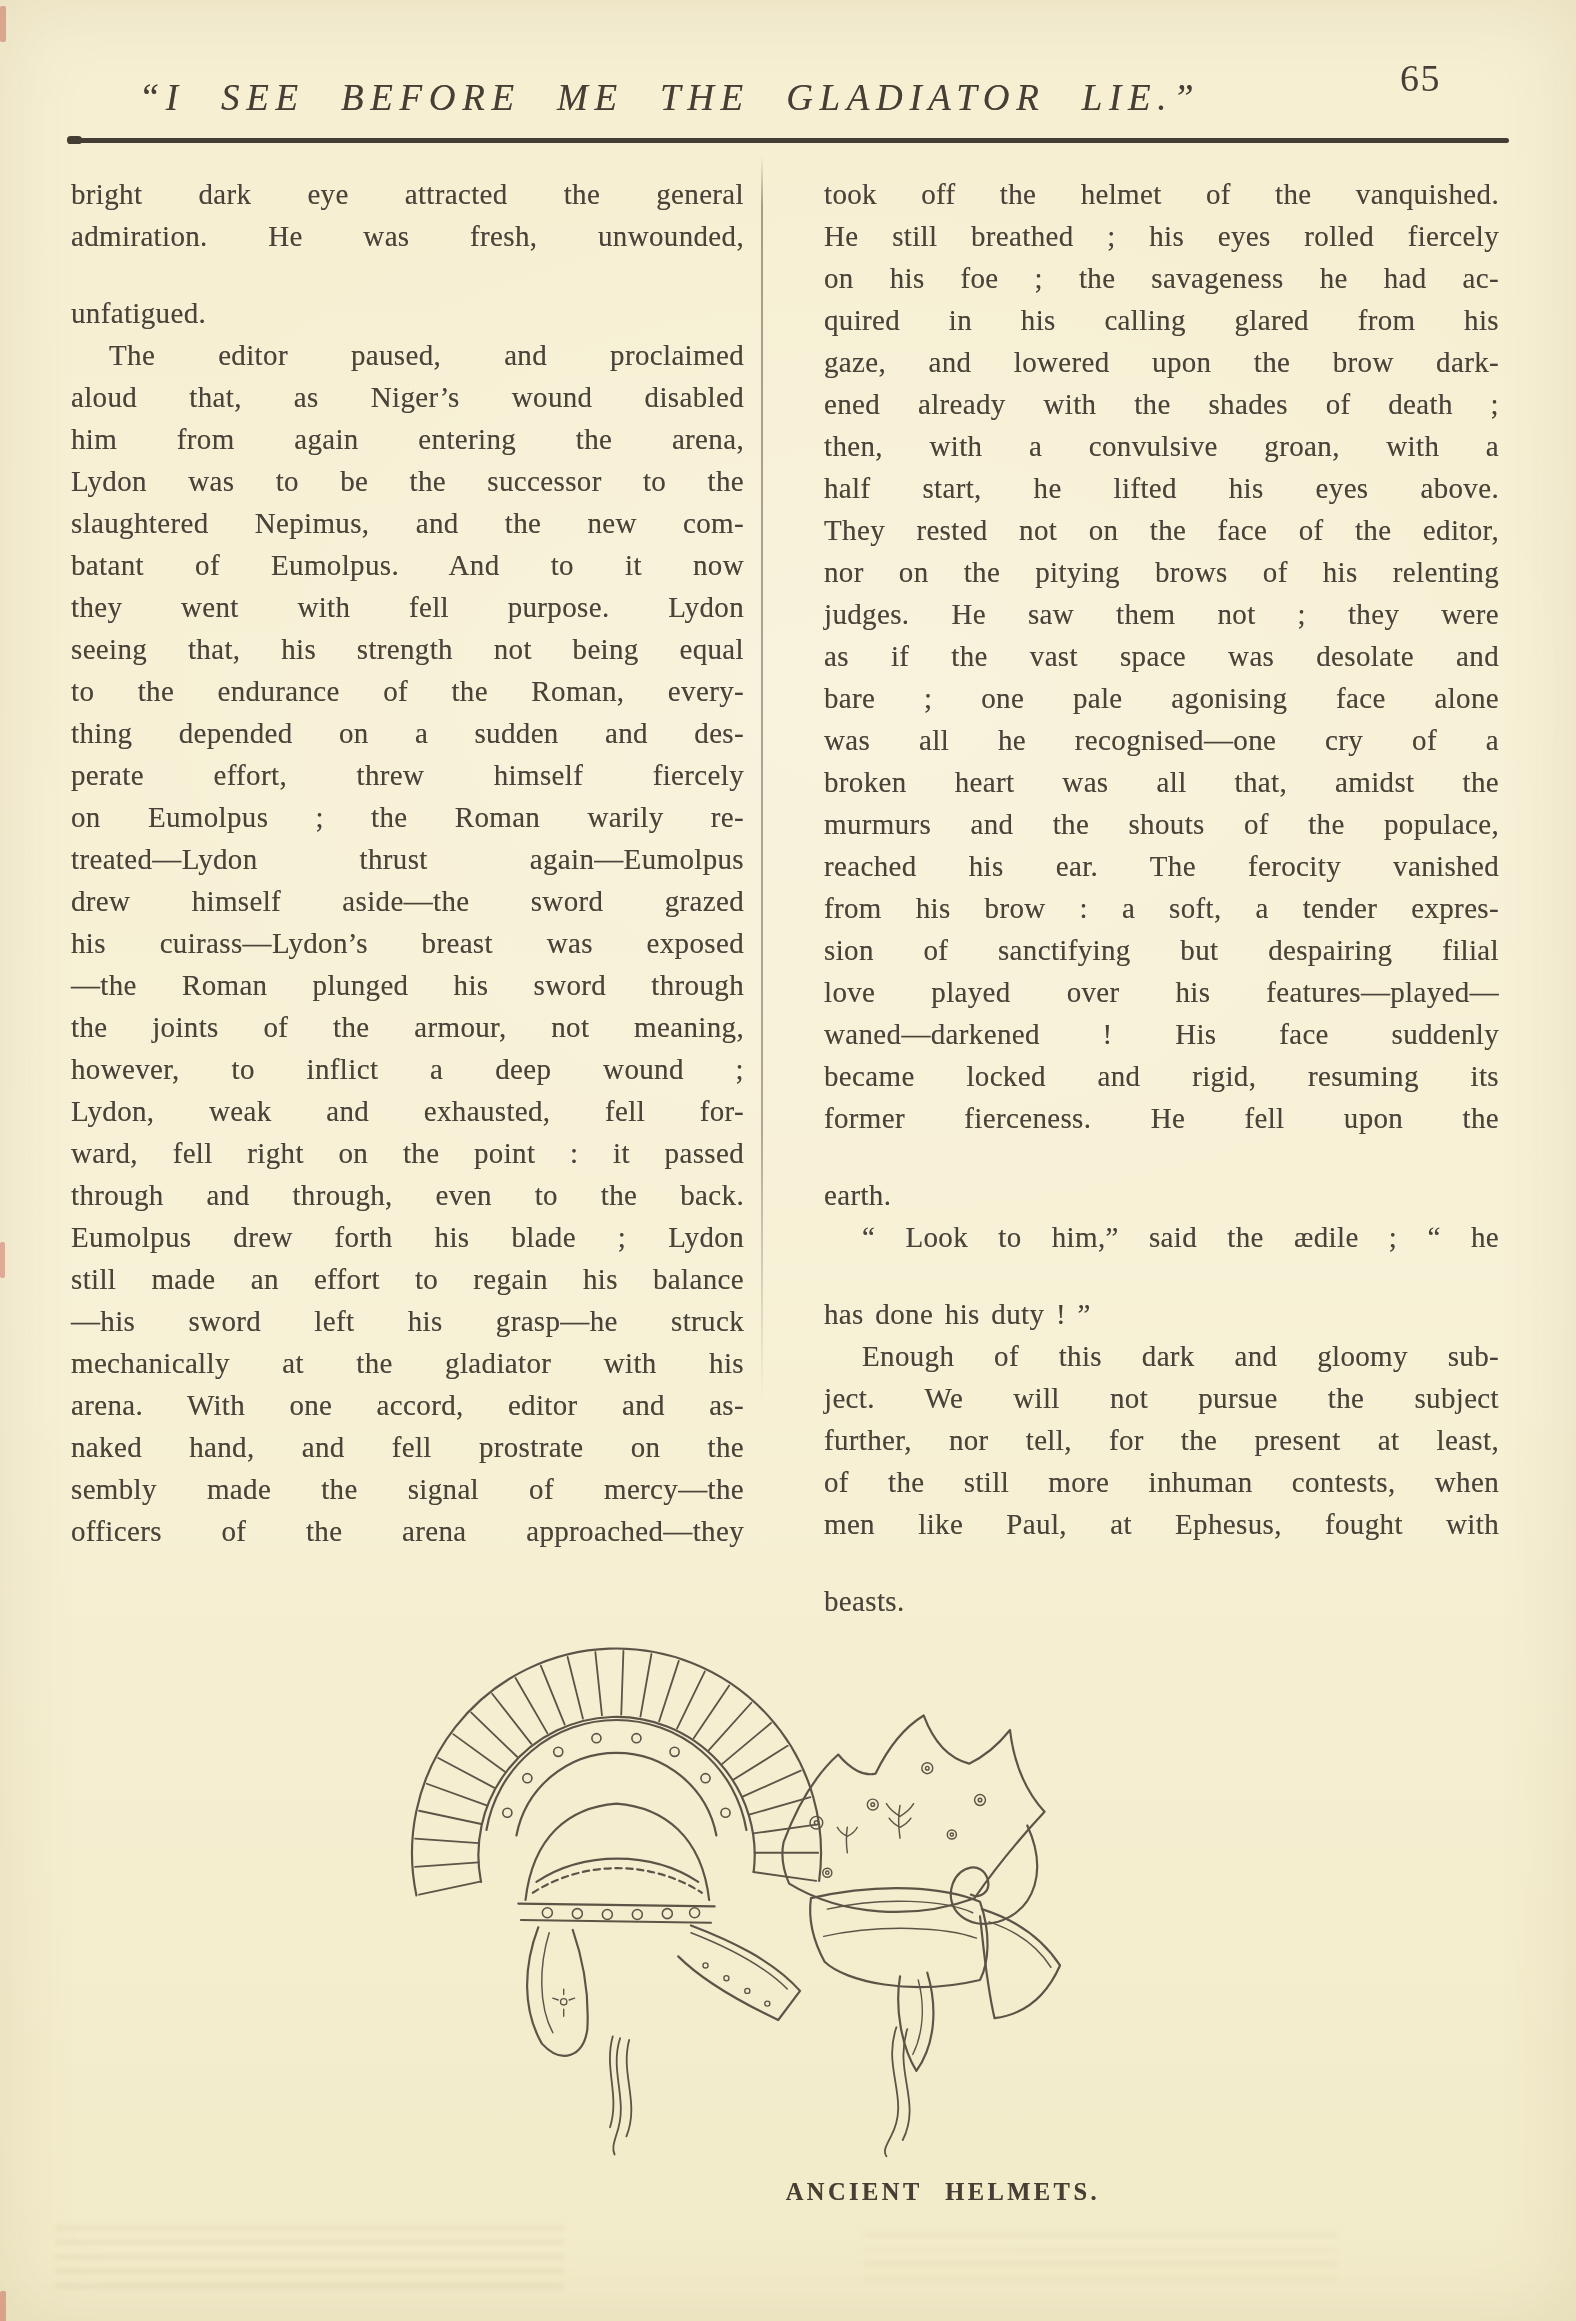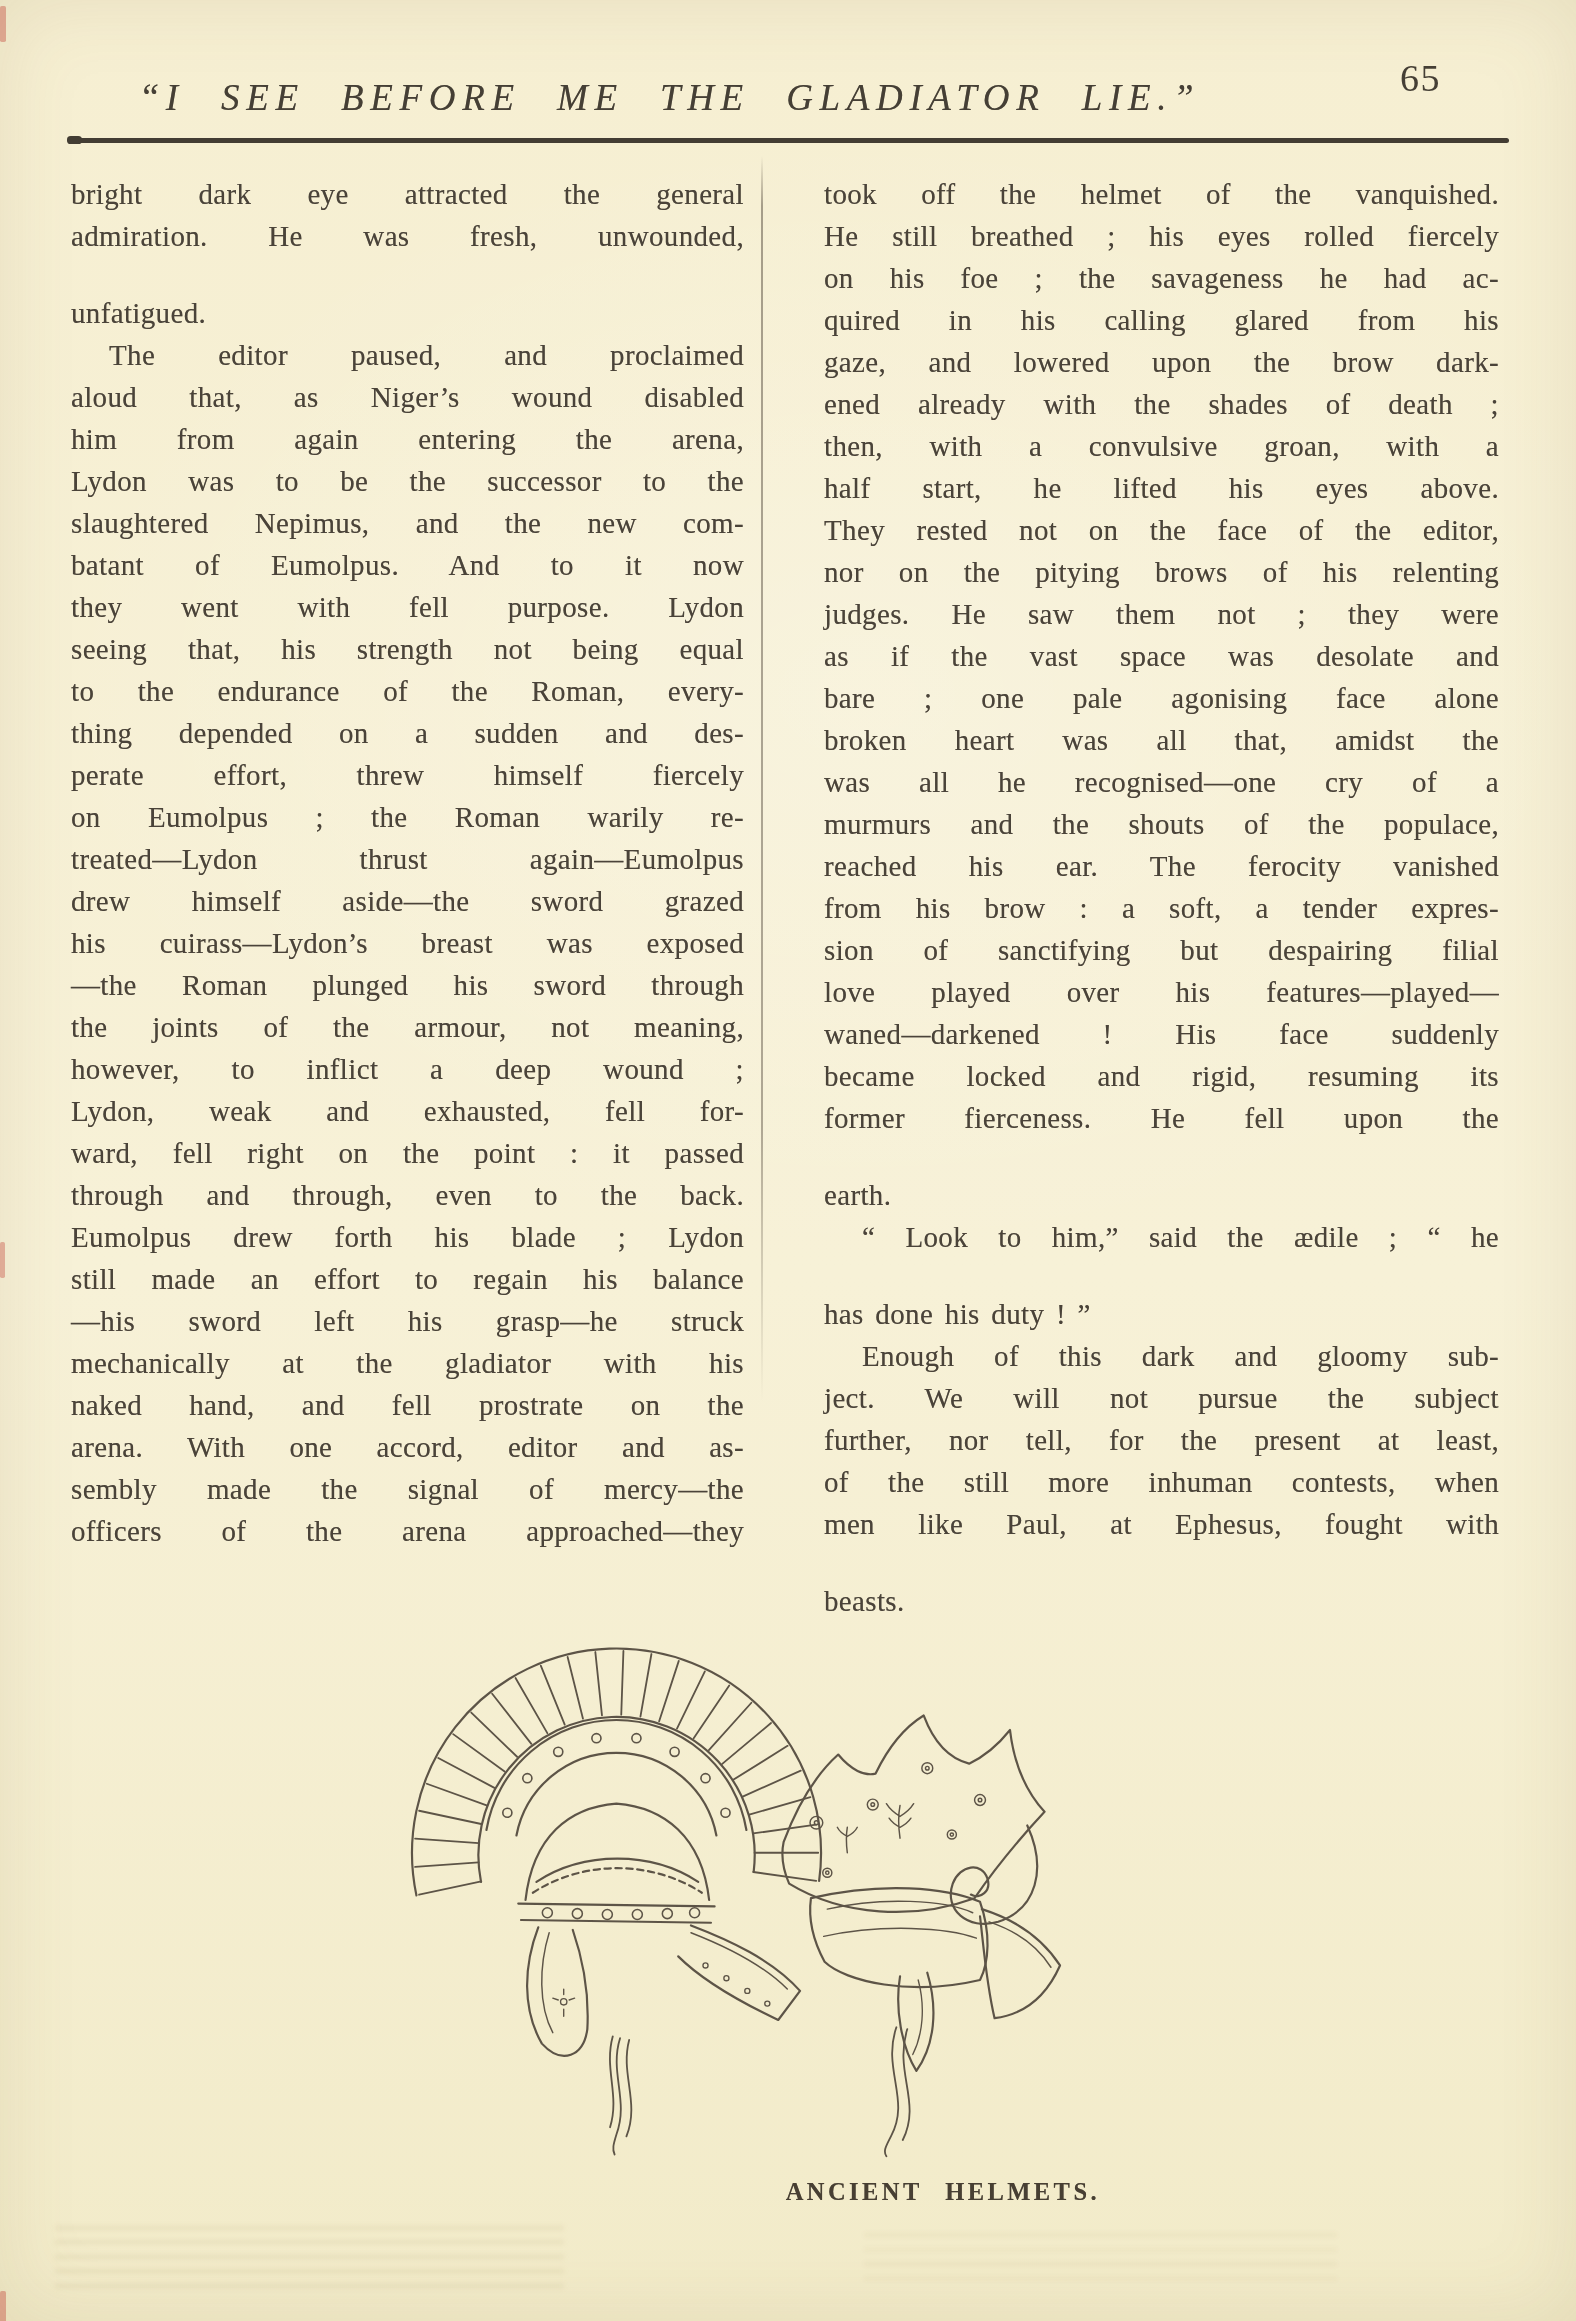--- a/index.html
+++ b/index.html
@@ -108,41 +108,41 @@
       <div class="line">—the Roman plunged his sword through</div>
       <div class="line">the joints of the armour, not meaning,</div>
       <div class="line">however, to inflict a deep wound ;</div>
       <div class="line">Lydon, weak and exhausted, fell for-</div>
       <div class="line">ward, fell right on the point : it passed</div>
       <div class="line">through and through, even to the back.</div>
       <div class="line">Eumolpus drew forth his blade ; Lydon</div>
       <div class="line">still made an effort to regain his balance</div>
       <div class="line">—his sword left his grasp—he struck</div>
       <div class="line">mechanically at the gladiator with his</div>
+      <div class="line">arena. With one accord, editor and as-</div>
       <div class="line">naked hand, and fell prostrate on the</div>
-      <div class="line">arena. With one accord, editor and as-</div>
       <div class="line">sembly made the signal of mercy—the</div>
       <div class="line">officers of the arena approached—they</div>
     </div>
   <div id="col-right" class="column">
       <div class="line">took off the helmet of the vanquished.</div>
       <div class="line">He still breathed ; his eyes rolled fiercely</div>
       <div class="line">on his foe ; the savageness he had ac-</div>
       <div class="line">quired in his calling glared from his</div>
       <div class="line">gaze, and lowered upon the brow dark-</div>
       <div class="line">ened already with the shades of death ;</div>
       <div class="line">then, with a convulsive groan, with a</div>
       <div class="line">half start, he lifted his eyes above.</div>
       <div class="line">They rested not on the face of the editor,</div>
       <div class="line">nor on the pitying brows of his relenting</div>
       <div class="line">judges. He saw them not ; they were</div>
       <div class="line">as if the vast space was desolate and</div>
       <div class="line">bare ; one pale agonising face alone</div>
+      <div class="line">was all he recognised—one cry of a</div>
       <div class="line">broken heart was all that, amidst the</div>
-      <div class="line">was all he recognised—one cry of a</div>
       <div class="line">murmurs and the shouts of the populace,</div>
       <div class="line">reached his ear. The ferocity vanished</div>
       <div class="line">from his brow : a soft, a tender expres-</div>
       <div class="line">sion of sanctifying but despairing filial</div>
       <div class="line">love played over his features—played—</div>
       <div class="line">waned—darkened ! His face suddenly</div>
       <div class="line">became locked and rigid, resuming its</div>
       <div class="line">former fierceness. He fell upon the</div>
       <div class="line last">earth.</div>
       <div class="line indent">“ Look to him,” said the ædile ; “ he</div>

